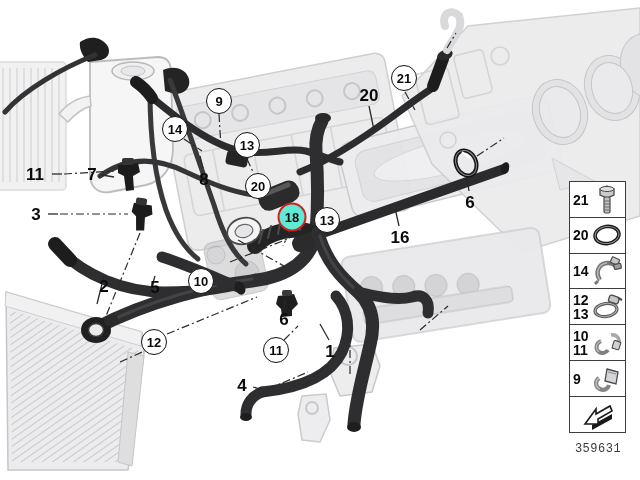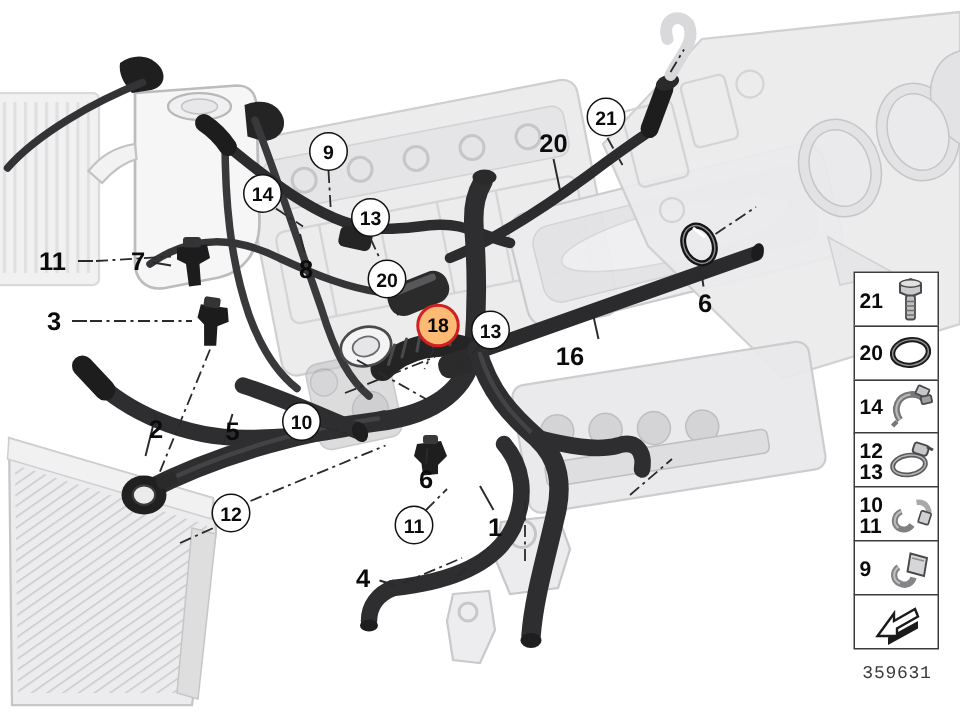--- a/index.html
+++ b/index.html
@@ -15,21 +15,21 @@
     color:#0b0b0b;white-space:nowrap;user-select:none;
   }
   .callout.plain{font-size:17px;font-weight:700;}
   .callout.circled{
     width:24px;height:24px;border:1.7px solid #111;border-radius:50%;
     background:#fff;font-size:13px;font-weight:700;
     display:flex;align-items:center;justify-content:center;
   }
   .callout.highlight{
     width:25px;height:25px;border:2.6px solid #cc2222;border-radius:50%;
-    background:#fdba74;font-size:13px;font-weight:700;
+    background:#5eead4;font-size:13px;font-weight:700;
     display:flex;align-items:center;justify-content:center;
   }
   #legend{
     position:absolute;left:569px;top:181px;width:57px;
     display:flex;flex-direction:column;
   }
   .legend-box{
     box-sizing:border-box;height:37px;border:1.2px solid #3c3c3c;
     background:#fff;margin-top:-1.2px;
     display:flex;align-items:center;justify-content:space-between;
@@ -275,21 +275,21 @@
   </svg>
 
   <div id="callout-layer">
       <div class="callout plain" style="left: 35px; top: 175px;">11</div>
       <div class="callout plain" style="left: 36px; top: 215px;">3</div>
       <div class="callout plain" style="left: 92px; top: 175px;">7</div>
       <div class="callout plain" style="left: 104px; top: 287px;">2</div>
       <div class="callout plain" style="left: 155px; top: 288px;">5</div>
       <div class="callout plain" style="left: 204px; top: 180px;">8</div>
       <div class="callout plain" style="left: 369px; top: 96px;">20</div>
-      <div class="callout plain" style="left: 380px; top: 238px; text-align: center;">16</div>
+      <div class="callout plain" style="left: 400px; top: 238px; text-align: center;">16</div>
       <div class="callout plain" style="left: 470px; top: 203px;">6</div>
       <div class="callout plain" style="left: 284px; top: 320px;">6</div>
       <div class="callout plain" style="left: 330px; top: 352px;">1</div>
       <div class="callout plain" style="left: 242px; top: 386px;">4</div>
       <div class="callout circled" style="left: 219px; top: 101px;">9</div>
       <div class="callout circled" style="left: 175px; top: 129px;">14</div>
       <div class="callout circled" style="left: 247px; top: 145px;">13</div>
       <div class="callout circled" style="left: 258px; top: 186px;">20</div>
       <div class="callout circled" style="left: 404px; top: 78px;">21</div>
       <div class="callout circled" style="left: 327px; top: 220px;">13</div>

